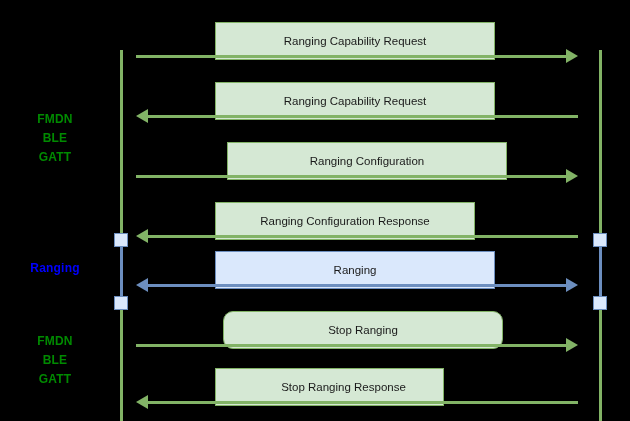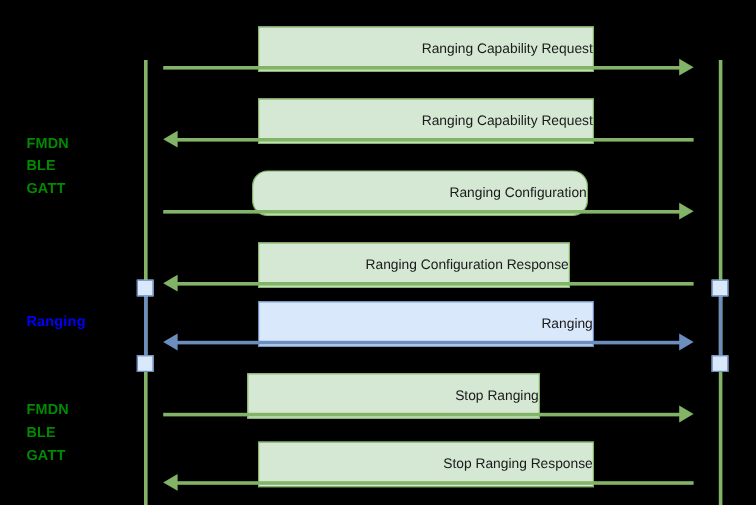--- a/index.html
+++ b/index.html
@@ -15,35 +15,36 @@
     overflow: hidden;
     font-family: "Liberation Sans", sans-serif;
   }
   .lifeline {
     position: absolute;
     width: 3px;
     background: #82b366;
   }
   .phase-label {
     position: absolute;
+    text-align: center;
     font-size: 12px;
     font-weight: bold;
     line-height: 19px;
     letter-spacing: 0.2px;
     white-space: pre-line;
   }
   .phase-fmdn { color: #008a00; }
   .phase-ranging { color: #0000ff; }
 
   .msg-box {
     position: absolute;
     box-sizing: border-box;
     display: flex;
     align-items: center;
-    justify-content: flex-end;
+    justify-content: center;
     font-size: 11.5px;
     color: #1a1a1a;
     text-align: center;
   }
   .msg-box.green {
     background: #d5e8d4;
     border: 1px solid #82b366;
   }
   .msg-box.blue {
     background: #dae8fc;
@@ -113,21 +114,21 @@
         <div class="arrow-line green" style="left: 0px; right: 10px; width: 432px;"></div>
         <div class="head right green" style="right: 0px;"></div>
       </div>
       <div class="msg-box green" style="left: 215px; top: 82px; width: 280px; height: 38px;">
         <span>Ranging Capability Request</span>
       </div>
       <div class="arrow-wrap" style="left: 136px; top: 108px; width: 442px;">
         <div class="arrow-line green" style="left: 10px; right: 0px; width: 432px;"></div>
         <div class="head left green" style="left: 0px;"></div>
       </div>
-      <div class="msg-box green" style="left: 210px; top: 142px; width: 280px; height: 38px; border-radius: 13px;">
+      <div class="msg-box green" style="left: 227px; top: 142px; width: 280px; height: 38px;">
         <span>Ranging Configuration</span>
       </div>
       <div class="arrow-wrap" style="left: 136px; top: 168px; width: 442px;">
         <div class="arrow-line green" style="left: 0px; right: 10px; width: 432px;"></div>
         <div class="head right green" style="right: 0px;"></div>
       </div>
       <div class="msg-box green" style="left: 215px; top: 202px; width: 260px; height: 38px;">
         <span>Ranging Configuration Response</span>
       </div>
       <div class="arrow-wrap" style="left: 136px; top: 228px; width: 442px;">
@@ -135,28 +136,28 @@
         <div class="head left green" style="left: 0px;"></div>
       </div>
       <div class="msg-box blue" style="left: 215px; top: 251px; width: 280px; height: 38px;">
         <span>Ranging</span>
       </div>
       <div class="arrow-wrap" style="left: 136px; top: 277px; width: 442px;">
         <div class="arrow-line blue" style="left: 10px; right: 10px; width: 422px;"></div>
         <div class="head right blue" style="right: 0px;"></div>
         <div class="head left blue" style="left: 0px;"></div>
       </div>
-      <div class="msg-box green" style="left: 206px; top: 311px; width: 244px; height: 38px;">
+      <div class="msg-box green" style="left: 223px; top: 311px; width: 280px; height: 38px; border-radius: 10px;">
         <span>Stop Ranging</span>
       </div>
       <div class="arrow-wrap" style="left: 136px; top: 337px; width: 442px;">
         <div class="arrow-line green" style="left: 0px; right: 10px; width: 432px;"></div>
         <div class="head right green" style="right: 0px;"></div>
       </div>
-      <div class="msg-box green" style="left: 215px; top: 368px; width: 280px; height: 38px; padding-left: 28px;">
+      <div class="msg-box green" style="left: 215px; top: 368px; width: 229px; height: 38px; padding-left: 28px;">
         <span>Stop Ranging Response</span>
       </div>
       <div class="arrow-wrap" style="left: 136px; top: 394px; width: 442px;">
         <div class="arrow-line green" style="left: 10px; right: 0px; width: 432px;"></div>
         <div class="head left green" style="left: 0px;"></div>
       </div>
     </div>
 
   <div id="activations-layer">
       <div class="activation-line" style="left: 120px; top: 240px; height: 63px; background: rgb(108, 142, 191);"></div>

